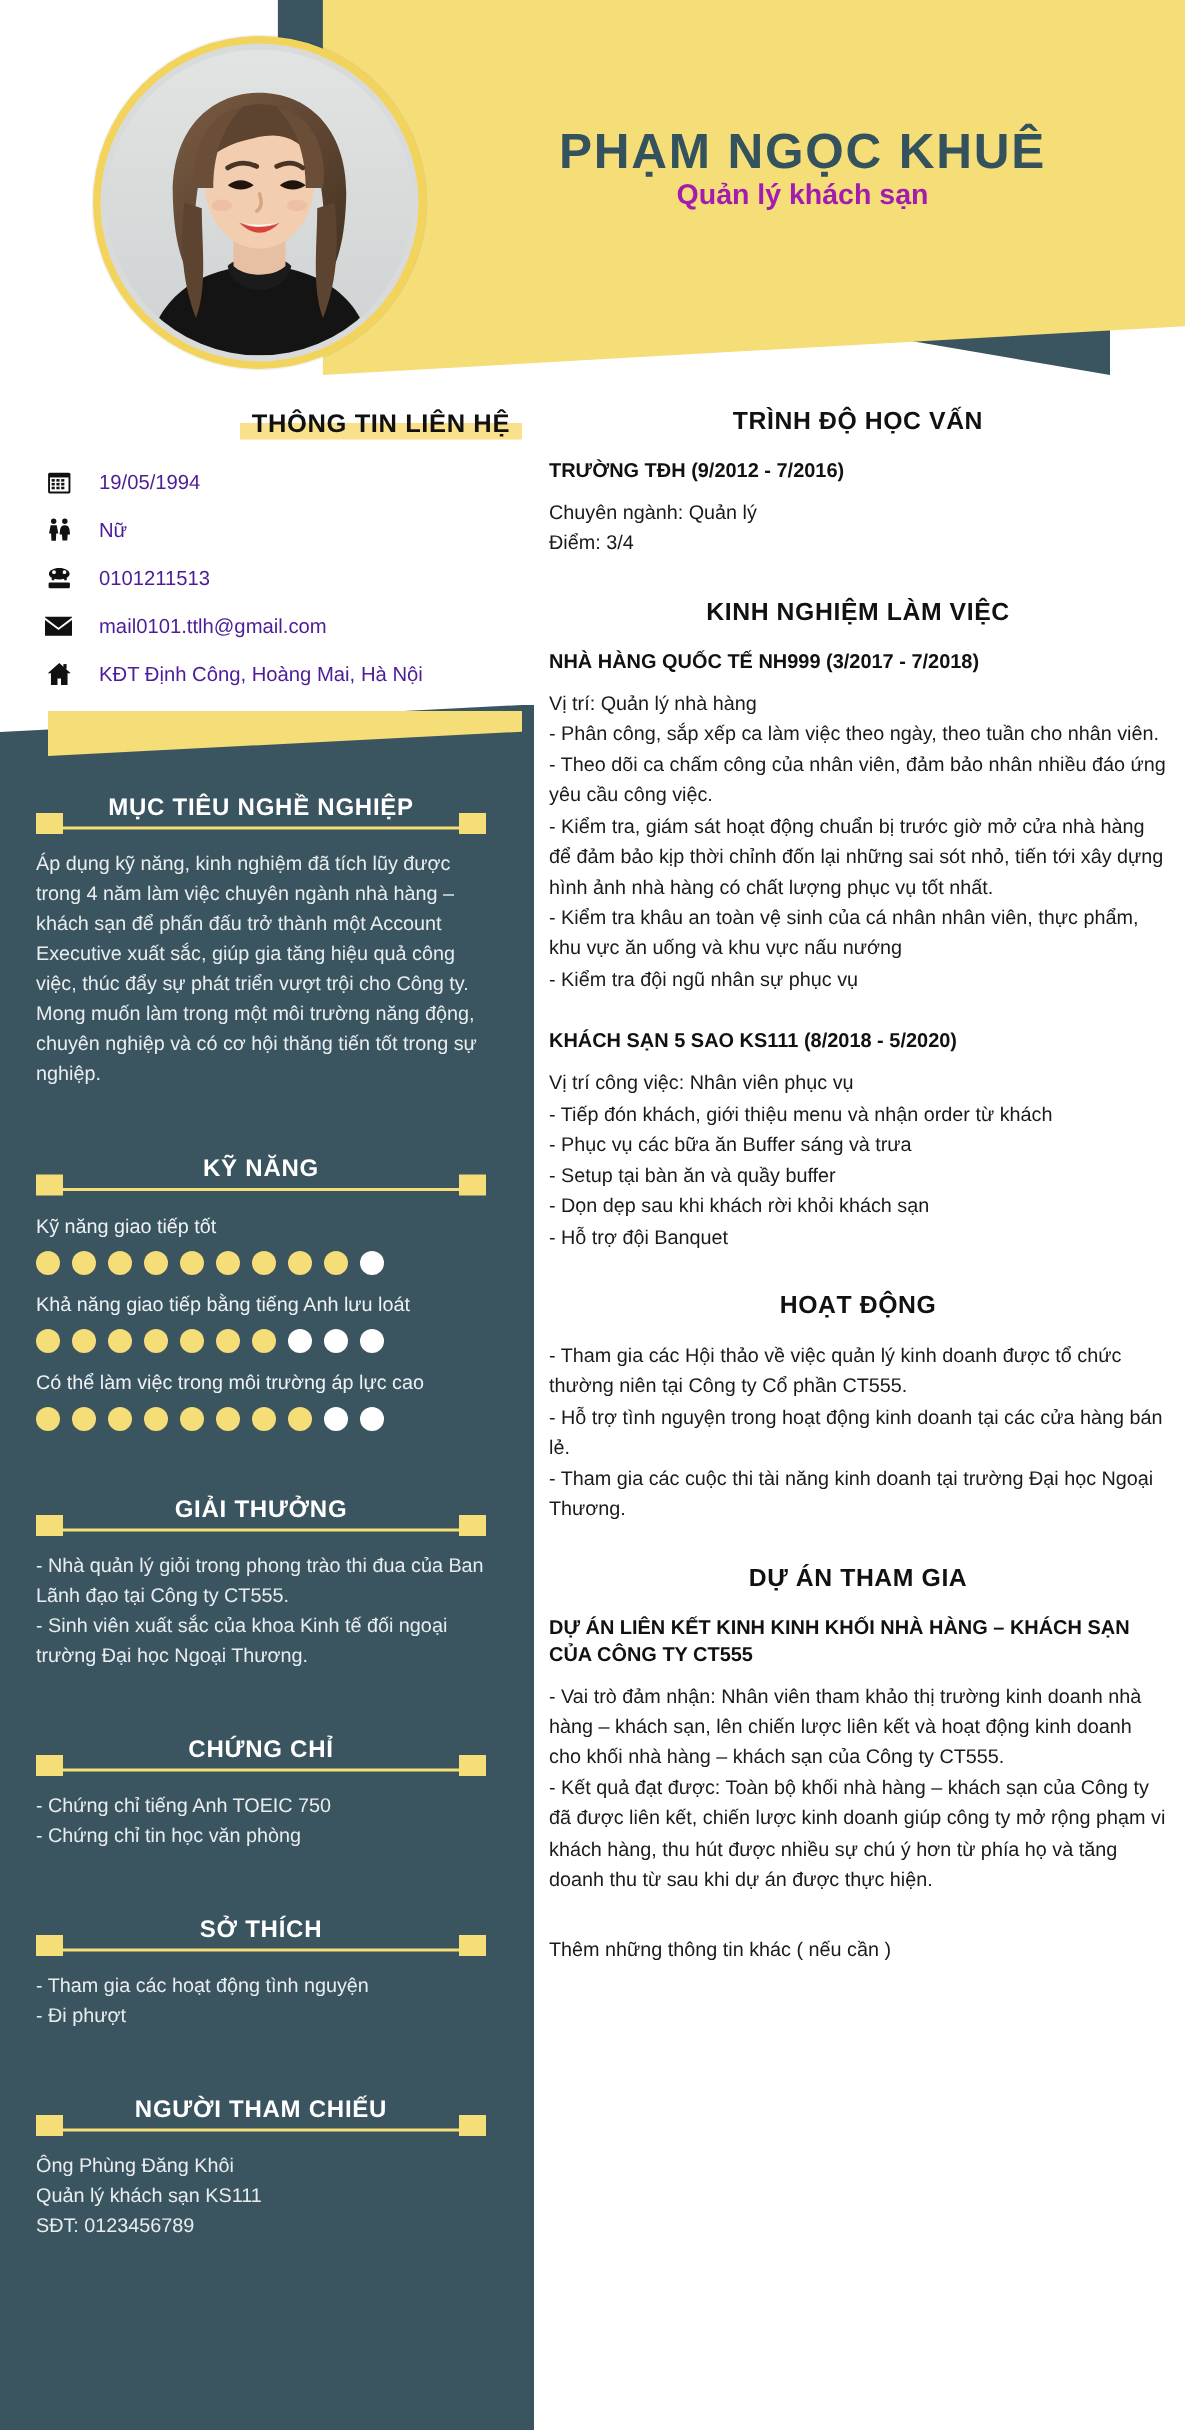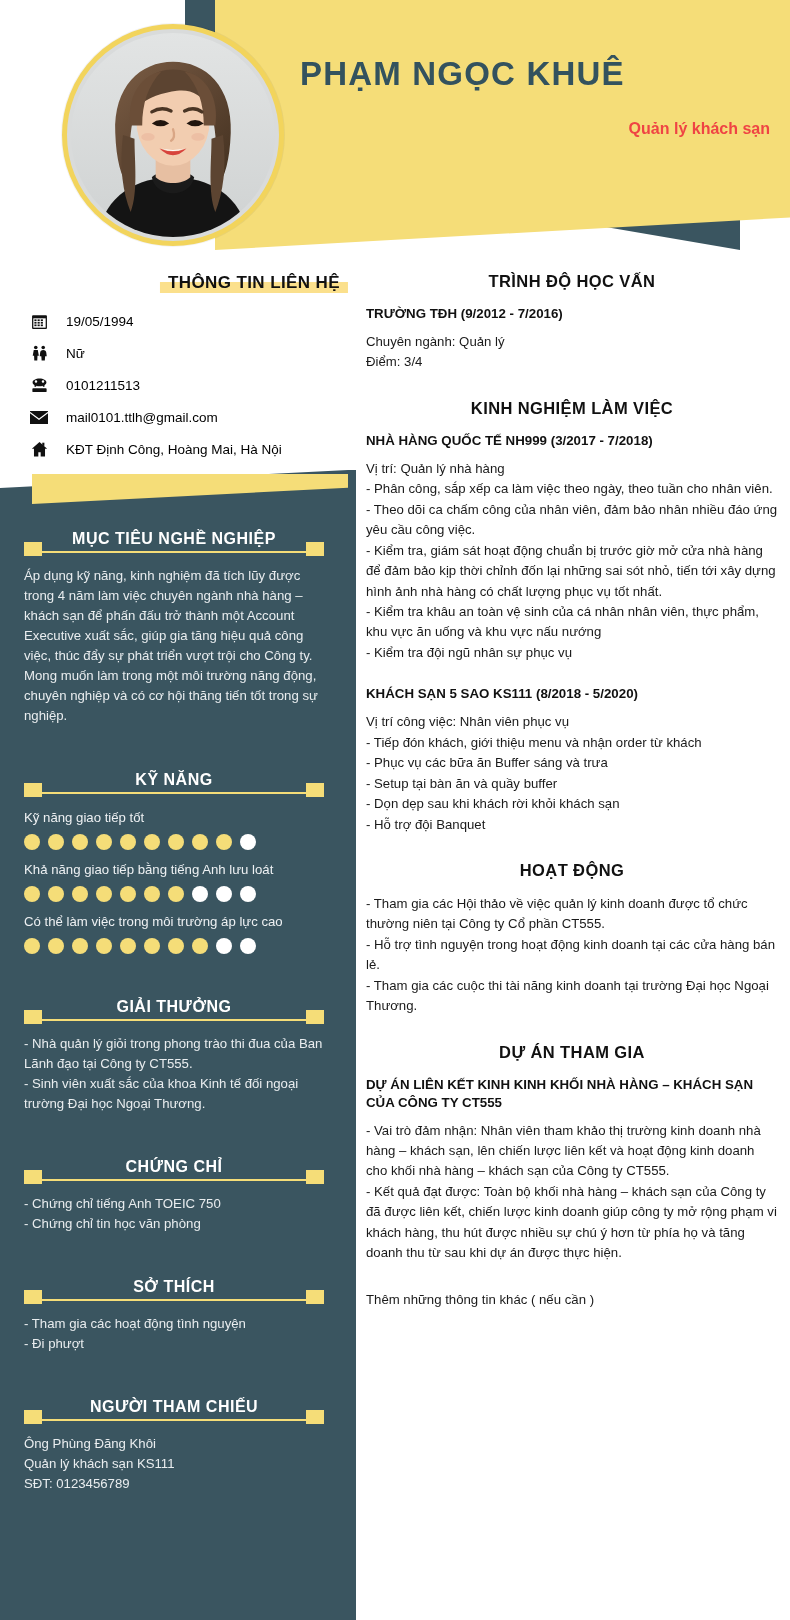--- a/index.html
+++ b/index.html
@@ -29,49 +29,50 @@
     border-radius:50%;
     border:5px solid #f2d45c;
     box-sizing:border-box;
     overflow:hidden;
     background:#d9dbdb;
     box-shadow:0 0 0 1px rgba(0,0,0,.05);
   }
   .photo-inner{position:absolute;inset:4px;border-radius:50%;overflow:hidden;background:#d8dadb;}
   .photo-svg{display:block;width:100%;height:100%;}
   .hdr-name{
-    position:absolute;left:300px;top:56px;width:470px;
+    position:absolute;left:300px;top:83px;width:470px;
+    text-align:center;
     color:#33525e;
     font-size:33px;font-weight:bold;letter-spacing:1.2px;
     line-height:1.1;
   }
   .hdr-role{
     position:absolute;left:300px;top:120px;width:470px;
-    text-align:right;color:#ef4444;
-    font-size:16px;font-weight:bold;
+    text-align:center;color:#a21caf;
+    font-size:19px;font-weight:bold;
   }
 
   
   .contact{position:absolute;left:0;top:272px;width:348px;}
   .contact-title{
     text-align:center;font-size:17px;font-weight:bold;color:#111;
     letter-spacing:.4px;position:relative;display:inline-block;left:50%;
     transform:translateX(-50%);
     padding:1px 8px 0 8px;
   }
   .contact-title:after{
     content:"";position:absolute;left:0;right:0;bottom:0px;height:11px;
     background:#fbe08c;z-index:-1;
   }
   .contact-title-wrap{text-align:center;}
   .contact-list{margin-top:20px;padding-left:24px;}
   .c-row{display:flex;align-items:center;margin-bottom:15px;}
   .c-ico{width:30px;flex:0 0 30px;text-align:center;font-size:16px;color:#111;line-height:1;}
   .c-ico svg{display:block;margin:0 auto;}
-  .c-txt{font-size:13.5px;color:#000000;margin-left:12px;}
+  .c-txt{font-size:13.5px;color:#4c1d95;margin-left:12px;}
 
   
   .sidebar{
     position:absolute;left:0;top:470px;width:348px;height:1150px;
     background:#3a5560;
     clip-path:polygon(0 18px,100% 0,100% 100%,0 100%);
   }
   .sb-yellow{
     position:absolute;left:32px;top:474px;width:316px;height:30px;
     background:#f5dd78;

